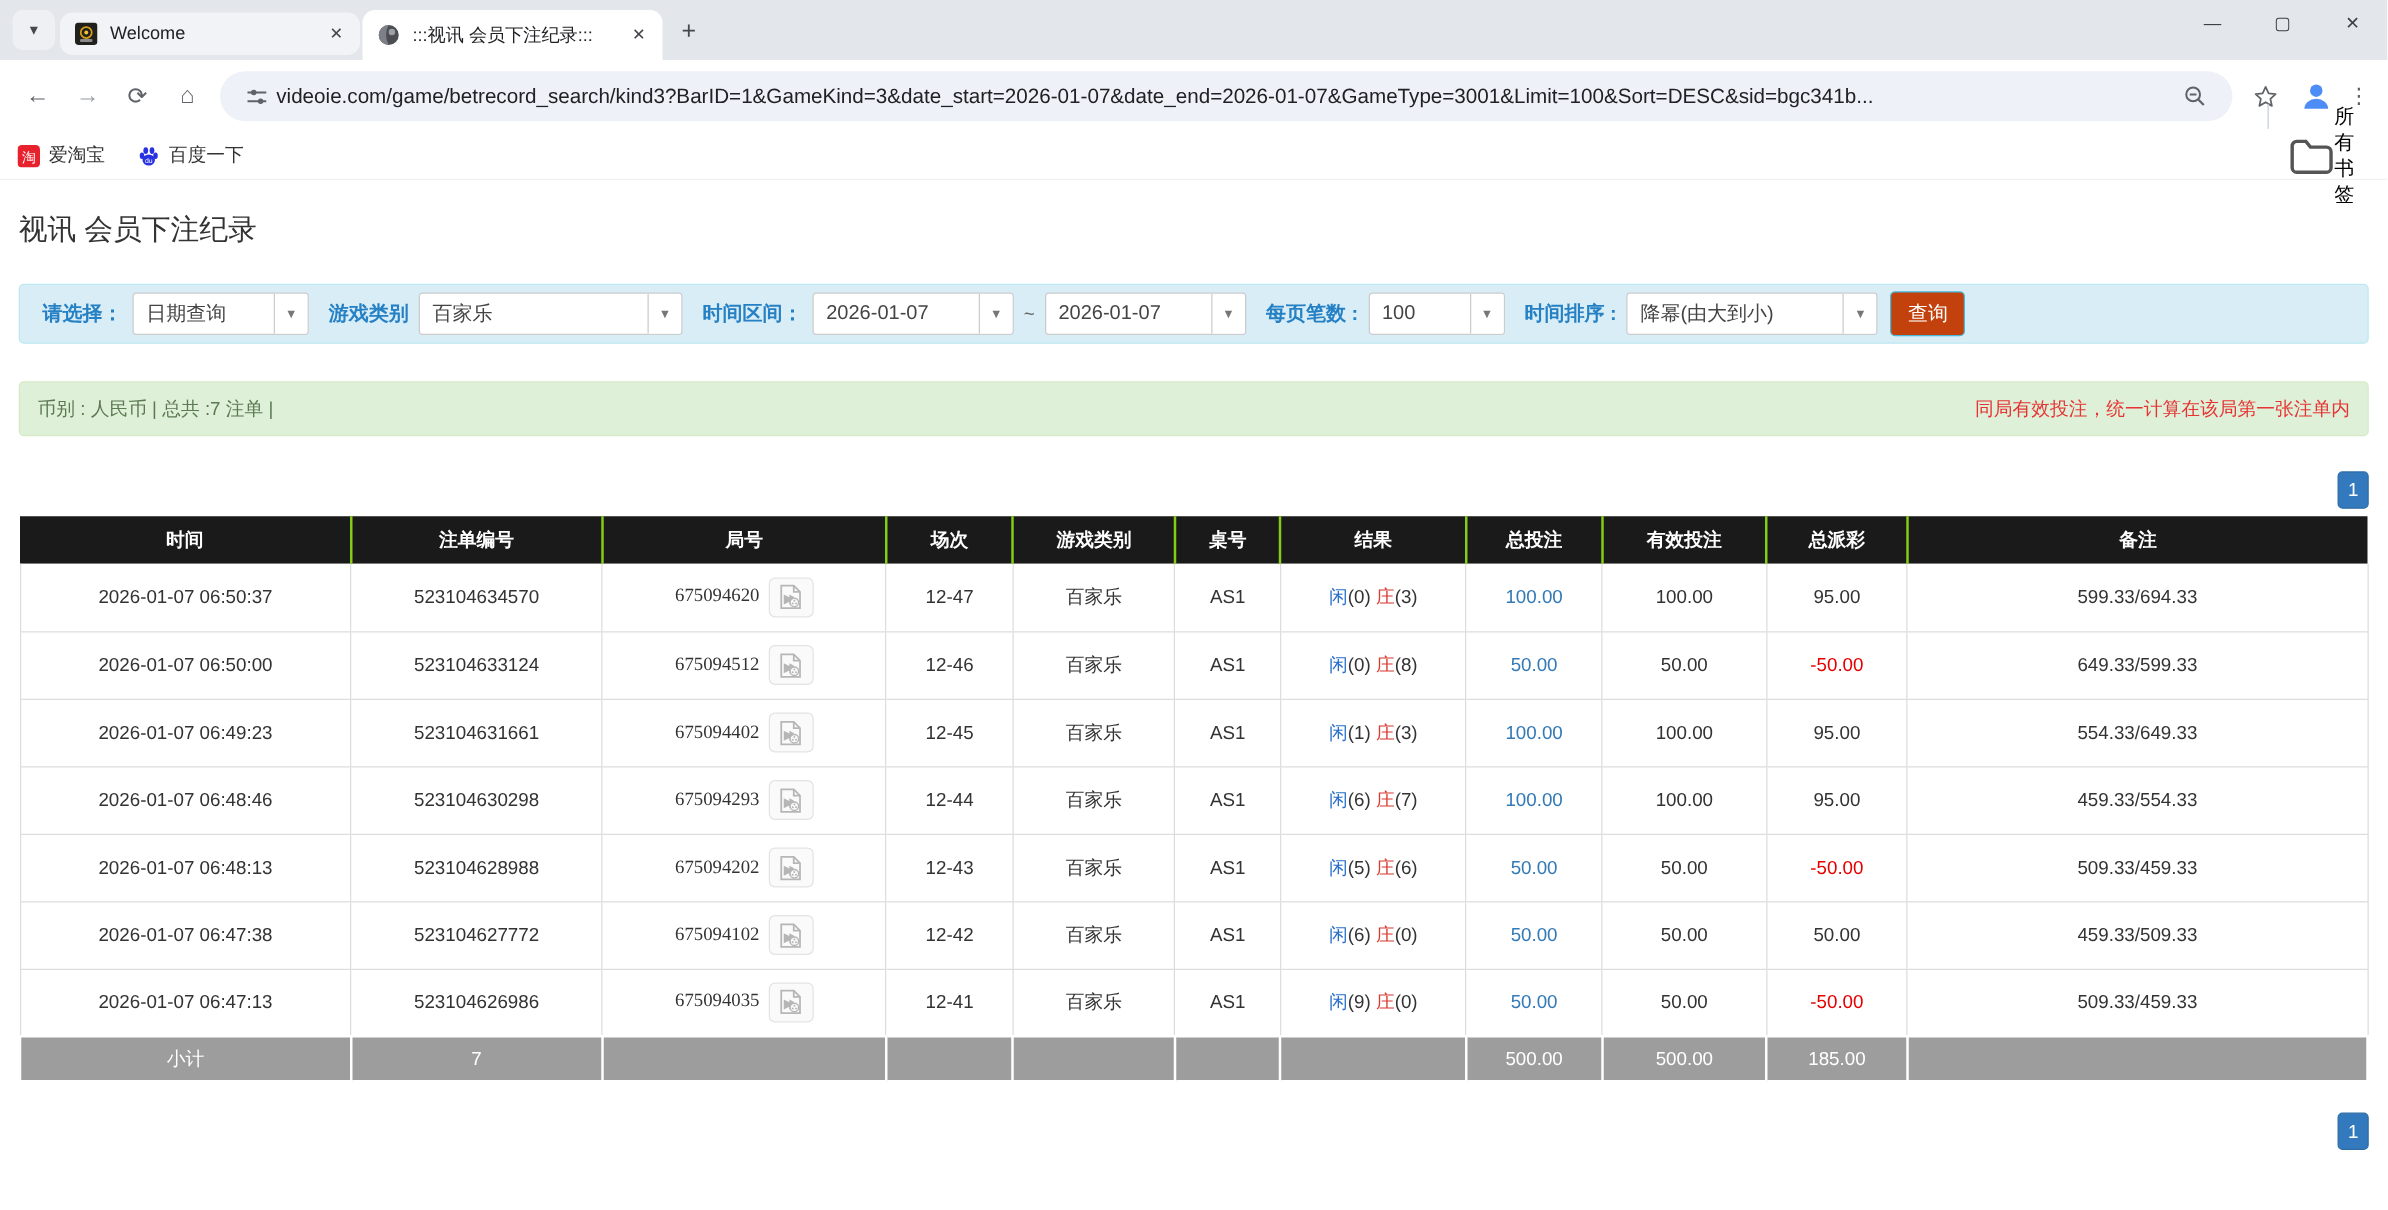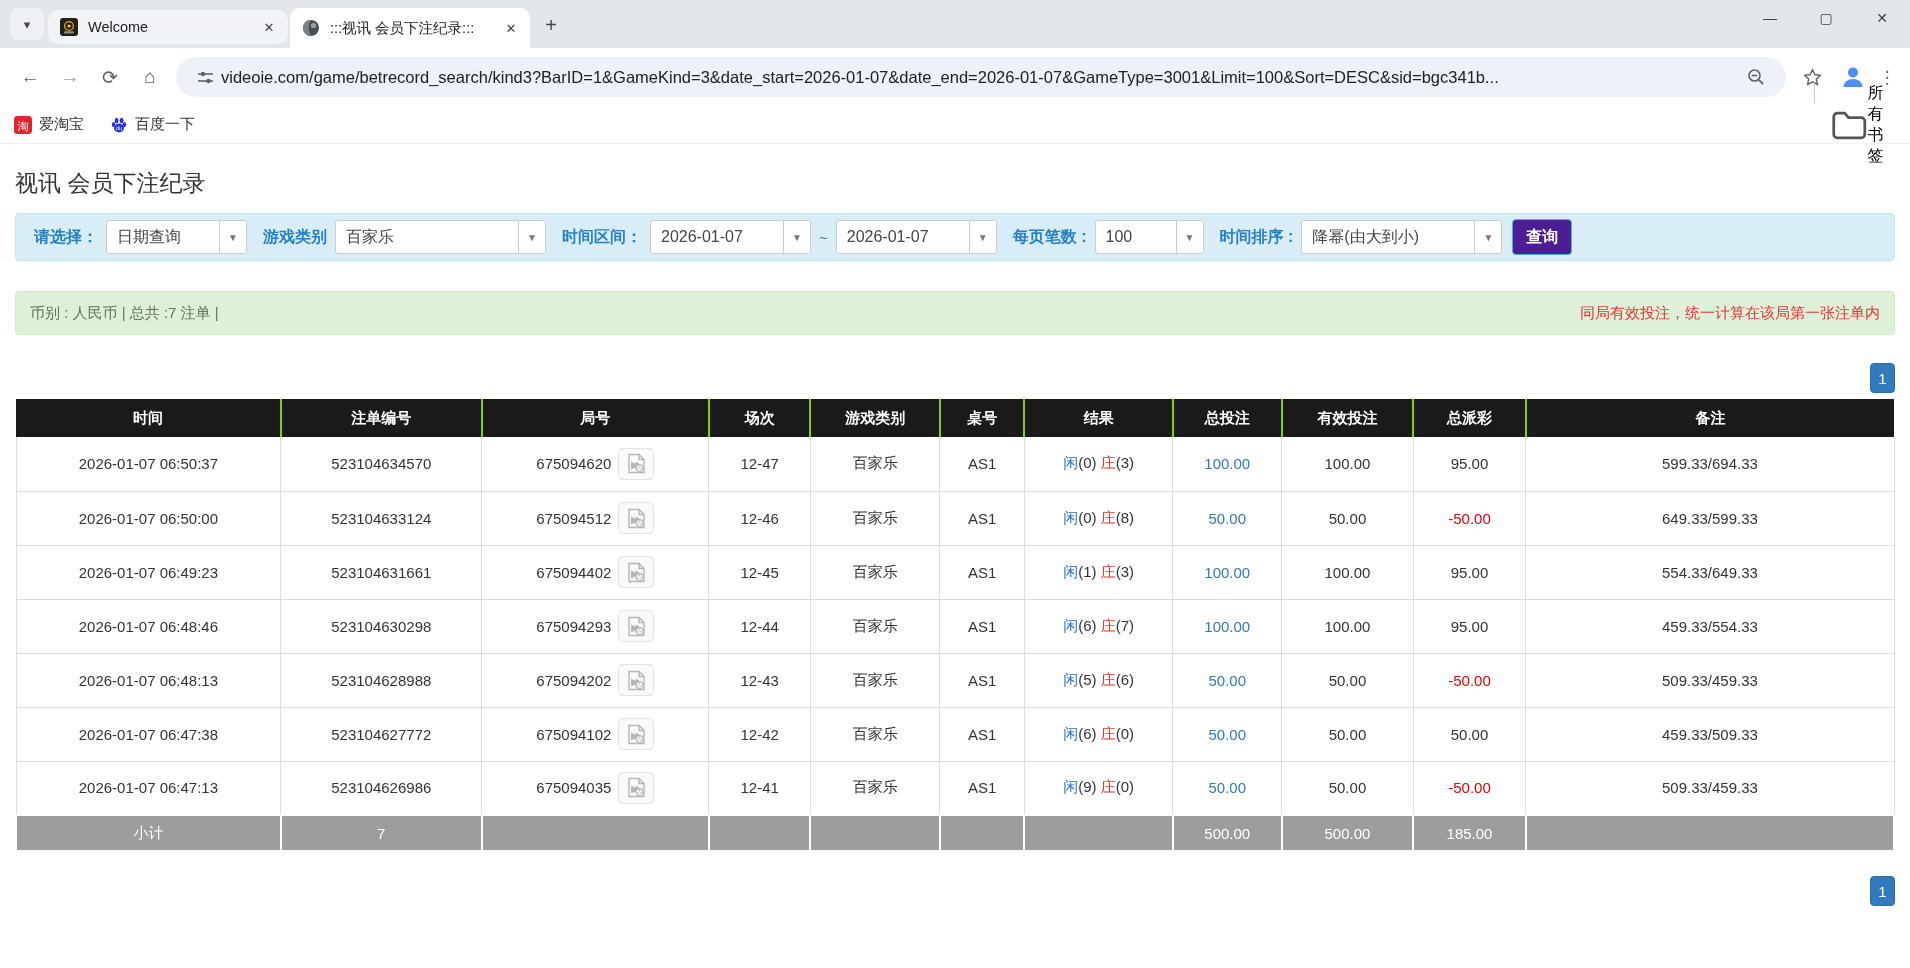--- a/index.html
+++ b/index.html
@@ -36,53 +36,53 @@
 
   .bookmarks { height:38px; background:#fff; display:flex; align-items:center; padding:0 14px; border-bottom:1px solid #f0f0f0; }
   .bm-item { display:flex; align-items:center; margin-right:26px; cursor:pointer; }
   .bm-item .bm-ic { width:18px; height:18px; margin-right:7px; }
   .bm-item .bm-label { font-size:15px; color:#333; }
   .bm-right { margin-left:auto; display:flex; }
   .bm-divider { width:2px; height:20px; background:#c3cbe0; margin-right:16px; }
 
   
   .content { padding:0 15px; background:#fff; }
-  .page-title { font-size:23px; color:#333; font-weight:400; padding:24px 0 14px 0; }
+  .page-title { font-size:23px; color:#333; font-weight:400; padding:24px 0 28px 0; }
 
   .filterbar { background:#d9edf7; border:1px solid #bce8f1; border-radius:4px; height:48px;
     display:flex; align-items:center; padding:0 14px; }
   .f-label { color:#2581c4; font-weight:bold; font-size:16px; margin:0 8px 0 4px; white-space:nowrap; }
   .combo { display:flex; height:34px; background:#fff; border:1px solid #ccc; border-radius:3px; overflow:hidden; }
   .combo .c-val { padding:0 10px; display:flex; align-items:center; font-size:16px; color:#444; white-space:nowrap; }
   .combo .c-btn { width:27px; border-left:1px solid #ccc; background:#fff; display:flex; align-items:center;
     justify-content:center; color:#777; font-size:10px; cursor:pointer; }
   .tilde { color:#666; font-size:15px; margin:0 8px; }
-  .search-btn { margin-left:10px; background:#4c1d95; color:#fff; border:1px solid #46b8da; border-radius:4px;
-    height:36px; padding:0 13px; font-size:16px; cursor:pointer;font-weight:bold; }
+  .search-btn { margin-left:10px; background:#c2410c; color:#fff; border:1px solid #46b8da; border-radius:4px;
+    height:36px; padding:0 13px; font-size:16px; cursor:pointer; }
 
   .summarybar { margin-top:30px; background:#dff0d8; border:1px solid #d6e9c6; border-radius:4px; height:44px;
     display:flex; align-items:center; padding:0 14px; }
   .sum-left { color:#5b7a52; font-size:15px; }
   .sum-right { margin-left:auto; color:#e63333; font-size:15px;text-align:right; }
 
   .pager { display:flex; justify-content:flex-end; }
   .pager.top { margin:28px 0 6px 0; }
   .pager.bottom { margin:24px 0 0 0; }
   .page-btn { min-width:25px; height:30px; background:#3379bd; color:#fff; border:1px solid #2e6da4; border-radius:4px;
     font-size:15px; display:flex; align-items:center; justify-content:center; padding:0 7px; cursor:pointer; }
 
   table.bets { width:100%; border-collapse:collapse; table-layout:fixed; }
   .bets thead th { background:#1a1a1a; color:#fff; font-size:15px; font-weight:bold; height:38px;
     border-right:2px solid #84cc16; }
   .bets thead th:last-child { border-right:none; }
   .bets tbody td { height:54px; text-align:center; font-size:15px; color:#333; background:#fff;
     border-bottom:1px solid #ddd; border-right:1px solid #ddd; }
   .bets tbody td:first-child { border-left:1px solid #ddd; }
   .bets tbody td:last-child { border-right:1px solid #ddd; }
-  .round-cell { display:flex; align-items:center; justify-content:center; gap:7px; }
+  .round-cell { display:flex; align-items:center; justify-content:center; gap:7px;font-family:Liberation Serif, serif; }
   .video-btn { width:36px; height:32px; background:#fafafa; border:1px solid #e3e3e3; border-radius:5px;
     display:flex; align-items:center; justify-content:center; cursor:pointer; }
   .rp { color:#2a6fc9; } .rb { color:#d93a2f; }
   .link-blue { color:#337ab7; cursor:pointer; }
   .payout.neg { color:#e60000; }
   .bets tfoot td { height:36px; background:#9d9d9d; color:#fff; font-size:15px; text-align:center;
     border:2px solid #fff; }
 </style>
 </head>
 <body>

